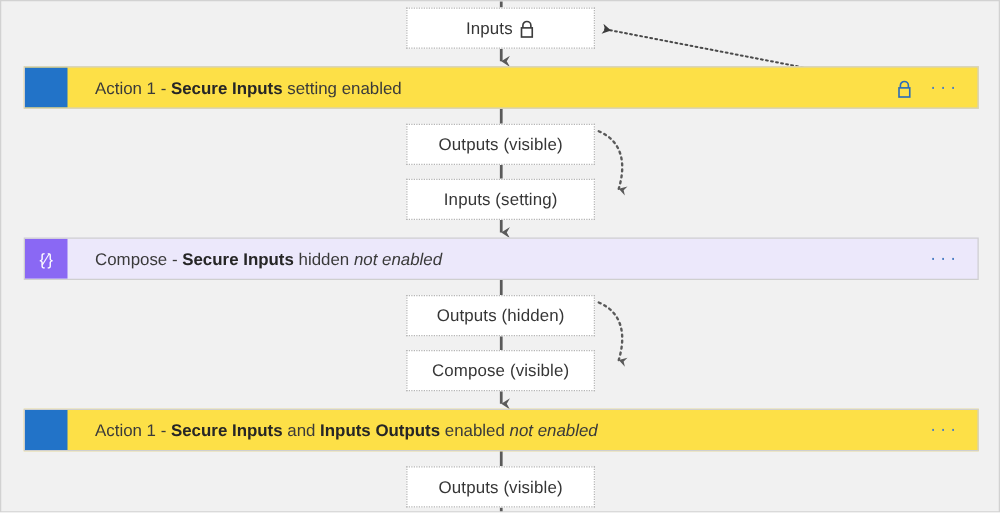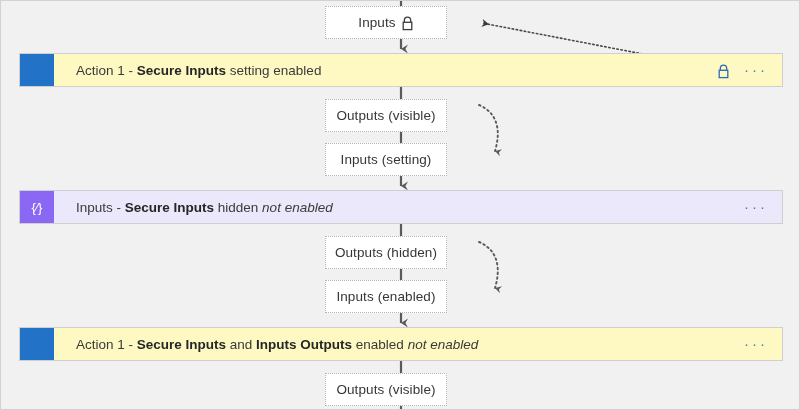--- a/index.html
+++ b/index.html
@@ -27,21 +27,21 @@
     left: 0; top: 0;
     width: 800px;
     height: 410px;
     pointer-events: none;
   }
 
   
   .io-box {
     position: absolute;
     height: 33px;
-    width: 122px;
+    width: 151px;
     left: 324px;
     background: #ffffff;
     border: 1px dotted #b4b4b4;
     box-sizing: border-box;
     display: flex;
     align-items: center;
     justify-content: center;
     font-size: 13.5px;
     color: #363636;
     white-space: nowrap;
@@ -62,21 +62,21 @@
     position: absolute;
     left: 18px;
     width: 764px;
     height: 34px;
     box-sizing: border-box;
     border: 1px solid #cfcfcf;
     display: flex;
     align-items: center;
     overflow: hidden;
   }
-  .action-row.blue   { background: #fef9c3; }
+  .action-row.blue   { background: #fde047; }
   .action-row.purple { background: #ece8fb; }
 
   .action-icon {
     width: 34px;
     height: 100%;
     flex: 0 0 34px;
     display: flex;
     align-items: center;
     justify-content: center;
     color: #ffffff;
@@ -199,33 +199,33 @@
 
   <div class="io-box" style="top:142px;">
     <span class="io-label">Inputs (setting)</span>
   </div>
 
   <div class="action-row purple" style="top:189px;">
     <div class="action-icon purple">
       <span>{∕}</span>
     </div>
     <div class="action-text">
-      <span>Inputs - </span><b>Secure Inputs</b><span> hidden </span><i>not enabled</i>
+      <span>Compose - </span><b>Secure Inputs</b><span> hidden </span><i>not enabled</i>
     </div>
     <div class="row-right">
       <span class="ellipsis">···</span>
     </div>
   </div>
 
   <div class="io-box" style="top:235px;">
     <span class="io-label">Outputs (hidden)</span>
   </div>
 
   <div class="io-box" style="top:279px;">
-    <span class="io-label">Inputs (enabled)</span>
+    <span class="io-label">Compose (visible)</span>
   </div>
 
   <div class="action-row blue" style="top:326px;">
     <div class="action-icon blue"></div>
     <div class="action-text">
       <span>Action 1 - </span><b>Secure Inputs</b><span> and </span><b>Inputs Outputs</b><span> enabled </span><i>not enabled</i>
     </div>
     <div class="row-right">
       <span class="ellipsis">···</span>
     </div>

